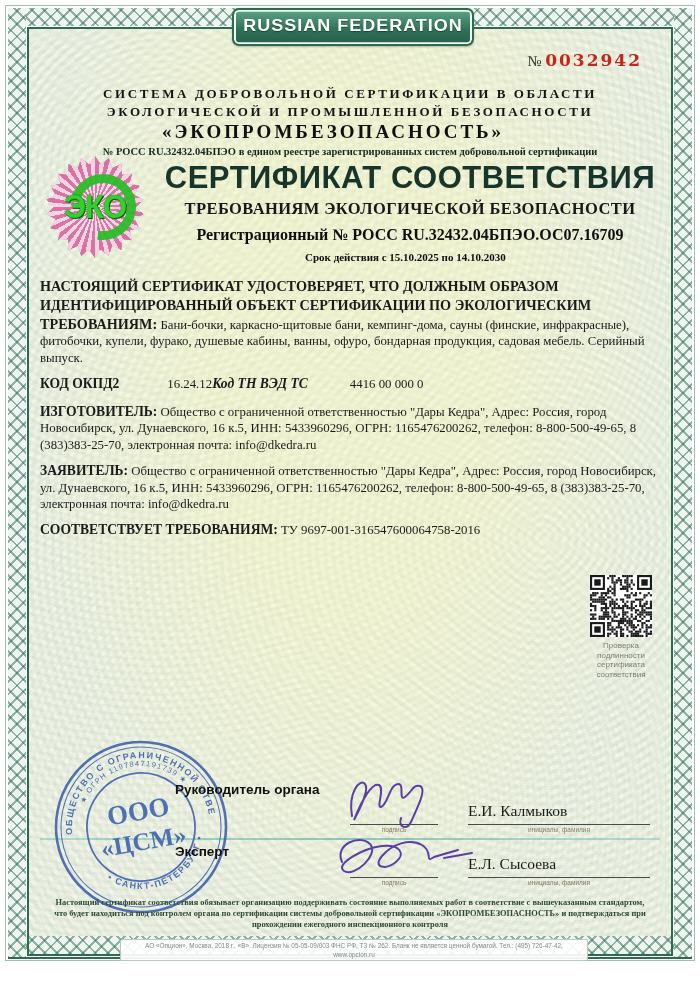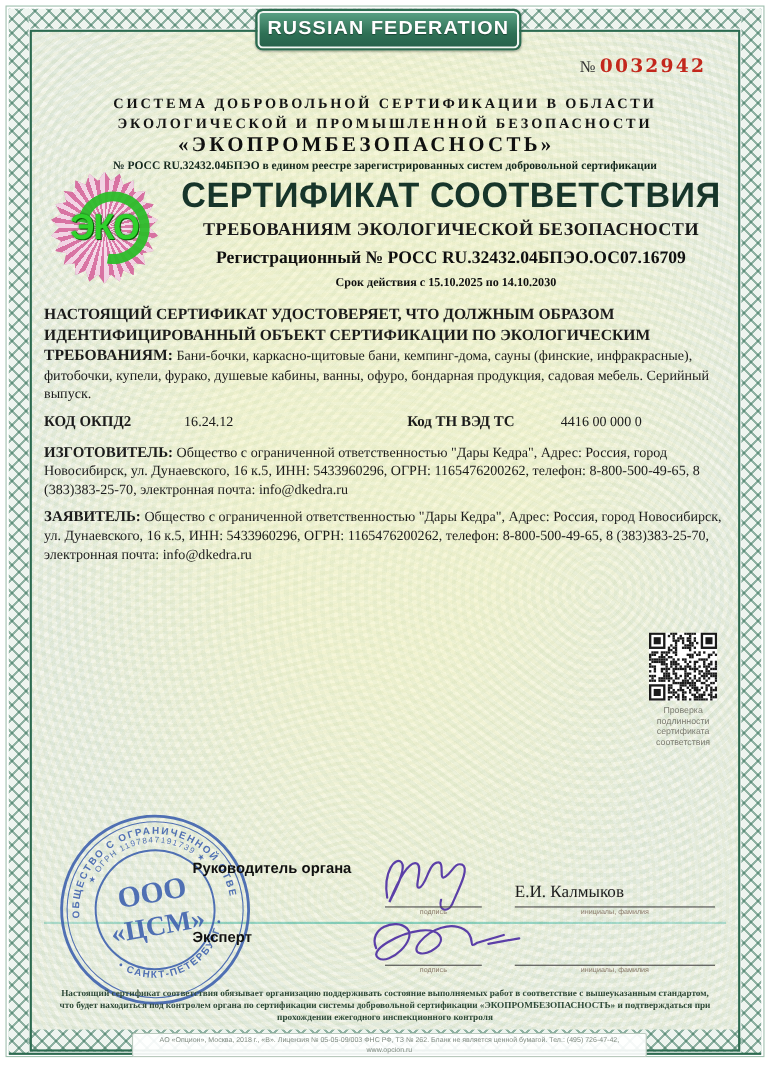--- a/index.html
+++ b/index.html
@@ -70,21 +70,21 @@
     font-weight:700;font-size:11px;text-align:left;padding-left:155px;width:365px;}
 
   
   .bodyflow{position:absolute;left:40px;top:277px;width:622px;color:#1b1b1b;font-size:12.8px;line-height:1.31;}
   .bodyflow p{margin:0 0 8px 0;}
   .lbl{font-weight:700;font-size:13.6px;}
   .biglbl{font-weight:700;font-size:14.2px;}
   .codes{display:flex;margin:2px 0 10px 0;align-items:baseline;}
   .codes .c-lbl{font-weight:700;font-size:13.6px;}
   .codes .v1{margin-left:48px;}
-  .codes .c2{margin-left:158px;}
+  .codes .c2{font-style:italic;}
   .codes .v2{margin-left:42px;}
   .narrow{width:528px;}
 
   
   .qrbox{position:absolute;left:586px;top:575px;width:70px;text-align:center;}
   .qrbox svg{display:block;margin:0 auto;}
   .qrcap{margin-top:4px;font-family:"Liberation Sans",sans-serif;font-size:8px;line-height:9.5px;color:#7c7c72;}
 
   
   .divider{position:absolute;left:40px;right:40px;top:838px;height:2px;
@@ -157,20 +157,24 @@
       <span class="c-lbl c2">Код ТН ВЭД ТС</span>
       <span class="v2">4416 00 000 0</span>
     </div>
     <p>
       <span class="lbl">ИЗГОТОВИТЕЛЬ:</span>
       <span>Общество с ограниченной ответственностью "Дары Кедра", Адрес: Россия, город Новосибирск, ул. Дунаевского, 16 к.5, ИНН: 5433960296, ОГРН: 1165476200262, телефон: 8-800-500-49-65, 8 (383)383-25-70, электронная почта: info@dkedra.ru</span>
     </p>
     <p>
       <span class="lbl">ЗАЯВИТЕЛЬ:</span>
       <span>Общество с ограниченной ответственностью "Дары Кедра", Адрес: Россия, город Новосибирск, ул. Дунаевского, 16 к.5, ИНН: 5433960296, ОГРН: 1165476200262, телефон: 8-800-500-49-65, 8 (383)383-25-70, электронная почта: info@dkedra.ru</span>
+    </p>
+    <p>
+      <span class="lbl">СООТВЕТСТВУЕТ ТРЕБОВАНИЯМ:</span>
+      <span>ТУ 9697-001-316547600064758-2016</span>
     </p>
   </div>
 
   <div class="qrbox">
     <svg id="qr" width="62" height="62" viewBox="0 0 29 29">
         <rect width="29" height="29" fill="#fff"></rect>
         <rect x="9" y="0" width="1" height="1" fill="#1a1a1a"></rect>
         <rect x="10" y="0" width="1" height="1" fill="#1a1a1a"></rect>
         <rect x="11" y="0" width="1" height="1" fill="#1a1a1a"></rect>
         <rect x="15" y="0" width="1" height="1" fill="#1a1a1a"></rect>
@@ -558,20 +562,21 @@
     <span class="undercap">подпись</span>
   </div>
   <div class="signame sn1">Е.И. Калмыков</div>
   <div class="nameline nl1">
     <span class="undercap">инициалы, фамилия</span>
   </div>
 
   <div class="sigline sl2">
     <span class="undercap">подпись</span>
   </div>
+  <div class="signame sn2">Е.Л. Сысоева</div>
   <div class="nameline nl2">
     <span class="undercap">инициалы, фамилия</span>
   </div>
 
   <div class="footnote">Настоящий сертификат соответствия обязывает организацию поддерживать состояние выполняемых работ в соответствие с вышеуказанным стандартом, что будет находиться под контролем органа по сертификации системы добровольной сертификации «ЭКОПРОМБЕЗОПАСНОСТЬ» и подтверждаться при прохождении ежегодного инспекционного контроля</div>
   <div class="printinfo">АО «Опцион», Москва, 2018 г., «В». Лицензия № 05-05-09/003 ФНС РФ, ТЗ № 262. Бланк не является ценной бумагой. Тел.: (495) 726-47-42, www.opcion.ru</div>
 
 </div>
 
 </body></html>

